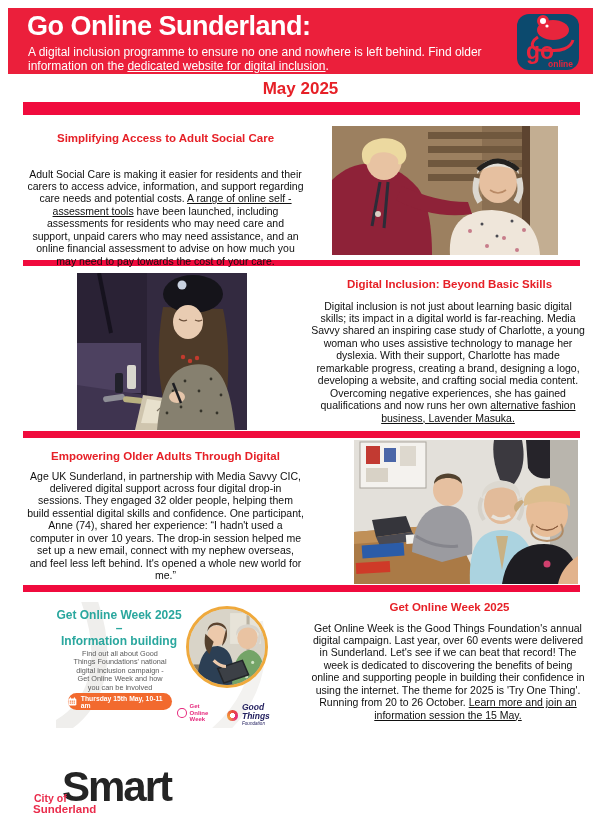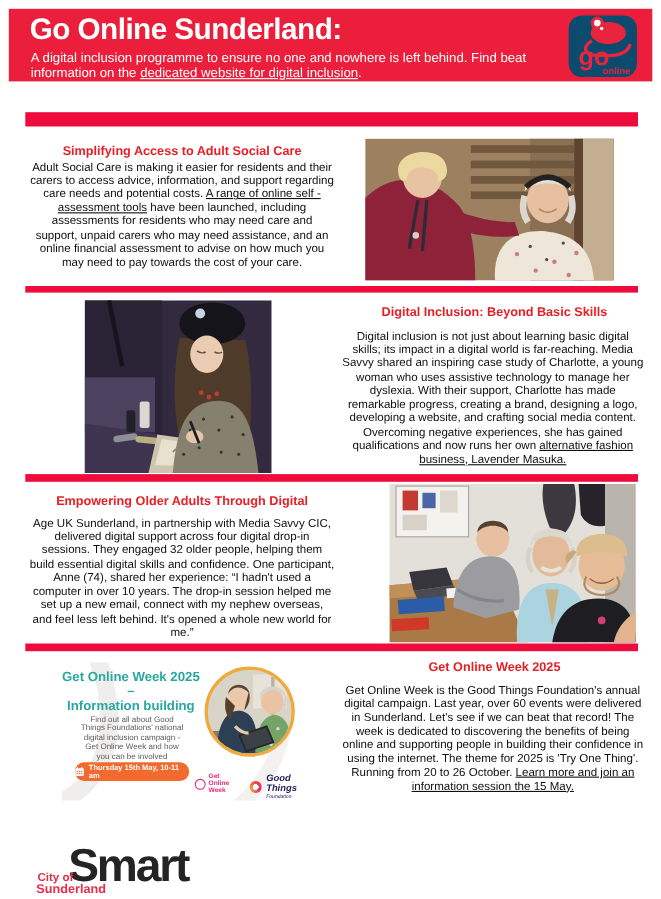--- a/index.html
+++ b/index.html
@@ -22,21 +22,21 @@
   .bar1{top:102px;height:13px;}
   .bar2{top:260px;height:6px;}
   .bar3{top:431px;height:7px;}
   .bar4{top:585px;height:7px;}
 
   .sec-title{position:absolute;font-size:11.5px;font-weight:bold;color:#E62027;text-align:center;}
   .sec-body{position:absolute;font-size:10.5px;line-height:12.45px;text-align:center;color:#0f0f0f;}
   .blink{color:inherit;text-decoration:underline;cursor:pointer;}
 
   .t1{left:27px;top:122px;width:277px;}
-  .b1{left:27px;top:135px;width:277px;}
+  .b1{left:27px;top:157px;width:277px;}
   .t2{left:306px;top:268px;width:287px;}
   .b2{left:311px;top:289px;width:274px;}
   .t3{left:27px;top:440px;width:277px;}
   .b3{left:27px;top:459px;width:277px;}
   .t4{left:306px;top:591px;width:287px;}
   .b4{left:311px;top:611px;width:274px;}
 
   .photo{position:absolute;display:block;}
   .photo1{left:332px;top:126px;width:226px;height:129px;}
   .photo2{left:77px;top:273px;width:170px;height:157px;}
@@ -73,33 +73,34 @@
   .f-smart{position:absolute;left:62px;top:14px;font-size:42px;font-weight:bold;color:#242424;
            letter-spacing:-2px;line-height:36px;}
 </style>
 </head>
 <body>
 
 <div class="page">
 
   <header class="banner">
     <h1>Go Online Sunderland:</h1>
-    <p class="sub"><span>A digital inclusion programme to ensure no one and nowhere is left behind.  Find beat information on the </span><a class="wlink">dedicated website for digital inclusion</a><span>.</span></p>
+    <p class="sub"><span>A digital inclusion programme to ensure no one and nowhere is left behind.  Find older information on the </span><a class="wlink">dedicated website for digital inclusion</a><span>.</span></p>
     <div class="logo-box">
       <svg viewBox="0 0 62 56">
         <ellipse cx="36" cy="16" rx="16" ry="10" fill="#E8253C"></ellipse>
         <circle cx="26" cy="7" r="4.5" fill="#fff" stroke="#E8253C" stroke-width="3"></circle>
         <circle cx="30" cy="12" r="1.6" fill="#fff"></circle>
         <path d="M21 23 C10 30 16 38 30 36 C44 38 54 34 56 26" stroke="#E8253C" stroke-width="3" fill="none"></path>
         <text x="9" y="45" font-size="23" font-weight="bold" fill="#E8253C">go</text>
         <text x="31" y="53" font-size="8.5" font-weight="bold" fill="#E8253C">online</text>
       </svg>
     </div>
   </header>
 
+  <div class="date">May 2025</div>
 
   <div class="bar bar1"></div>
   <div class="bar bar2"></div>
   <div class="bar bar3"></div>
   <div class="bar bar4"></div>
 
   <h2 class="sec-title t1">Simplifying Access to Adult Social Care</h2>
   <p class="sec-body b1"><span>Adult Social Care is making it easier for residents and their carers to access advice, information, and support regarding care needs and potential costs.  </span><a class="blink">A range of online self - assessment tools</a><span> have been launched, including assessments for residents who may need care and support, unpaid carers who may need assistance, and an online financial assessment to advise on how much you may need to pay towards the cost of your care.</span></p>
 
   <svg class="photo photo1" viewBox="0 0 226 129">

